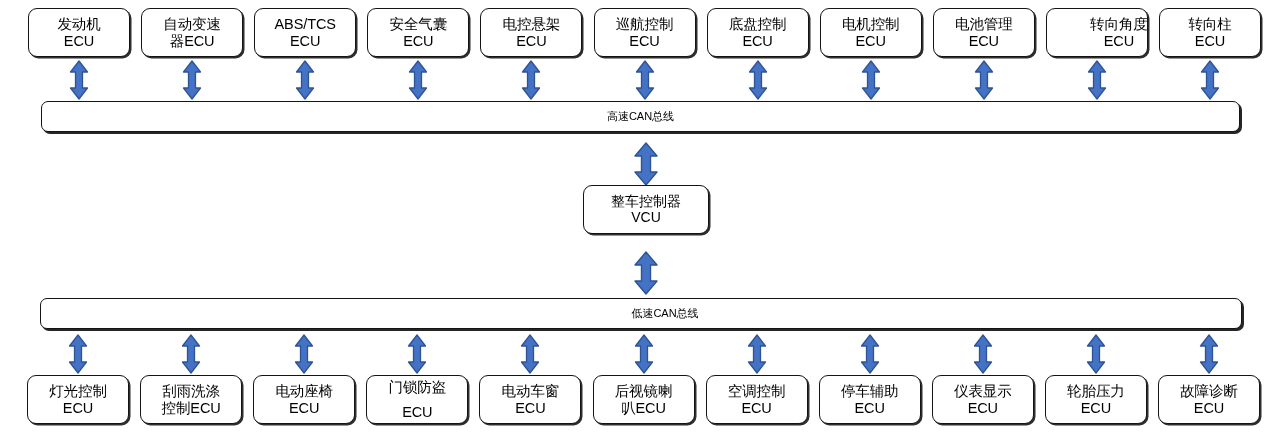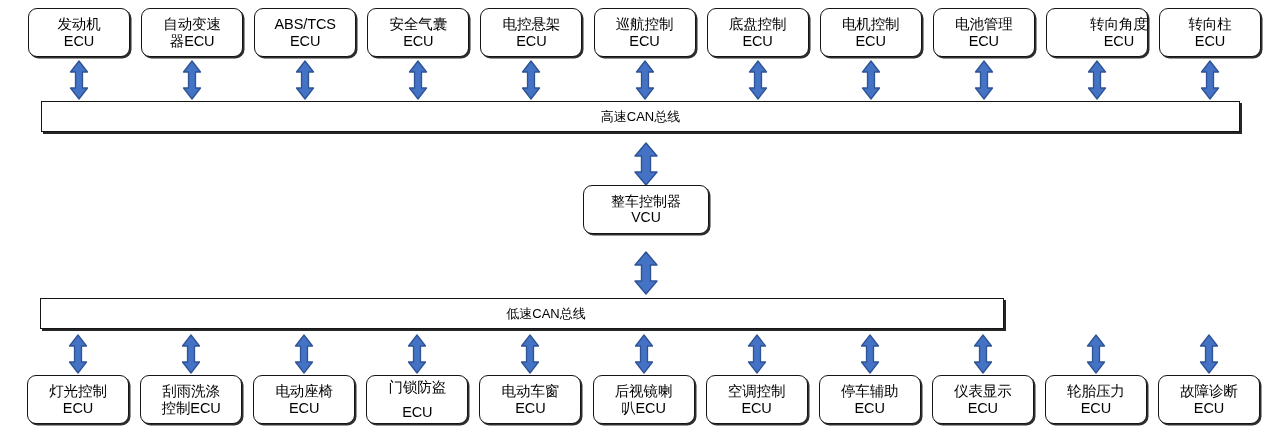--- a/index.html
+++ b/index.html
@@ -38,25 +38,25 @@
     box-shadow: 1.5px 1.5px 0 rgba(0,0,0,0.82);
   }
   .node .ln { display: block; white-space: nowrap; }
 
   
   .bus {
     position: absolute;
     box-sizing: border-box;
     background: #ffffff;
     border: 1.8px solid #141414;
-    border-radius: 0;
+    border-radius: 7px;
     display: flex;
     align-items: center;
     justify-content: center;
-    font-size: 13px;
+    font-size: 11px;
     box-shadow: 2px 2px 0 rgba(0,0,0,0.85);
   }
 
   
   .vcu {
     position: absolute;
     box-sizing: border-box;
     background: #ffffff;
     border: 1.6px solid #141414;
     border-radius: 9px;
@@ -201,21 +201,21 @@
     <span class="ln">整车控制器</span>
     <span class="ln">VCU</span>
   </div>
 
   <div class="arrow" id="arrow-vcu-ls" style="left:633px; top:251px;">
     <svg width="26" height="44" viewBox="0 0 26 44">
       <polygon points="13,1 24,14 17.5,14 17.5,30 24,30 13,43 2,30 8.5,30 8.5,14 2,14" fill="#4472C4" stroke="#2E5395" stroke-width="1.4" stroke-linejoin="round"></polygon>
     </svg>
   </div>
 
-  <div class="bus" id="ls-bus" style="left:40px; top:298px; width:964px; height:31px;padding-left:48px;">
+  <div class="bus" id="ls-bus" style="left:40px; top:298px; width:1202px; height:31px;padding-left:48px;">
     <span>低速CAN总线</span>
   </div>
 
   <div id="bottom-arrows">
       <div class="arrow" style="left: 68px; top: 334px;">
         <svg width="20" height="40" viewBox="0 0 20 40">
           <polygon points="10,1 18.5,12 13.5,12 13.5,28 18.5,28 10,39 1.5,28 6.5,28 6.5,12 1.5,12" fill="#4472C4" stroke="#2E5395" stroke-width="1.3" stroke-linejoin="round"></polygon>
         </svg>
       </div>
       <div class="arrow" style="left: 181.1px; top: 334px;">

